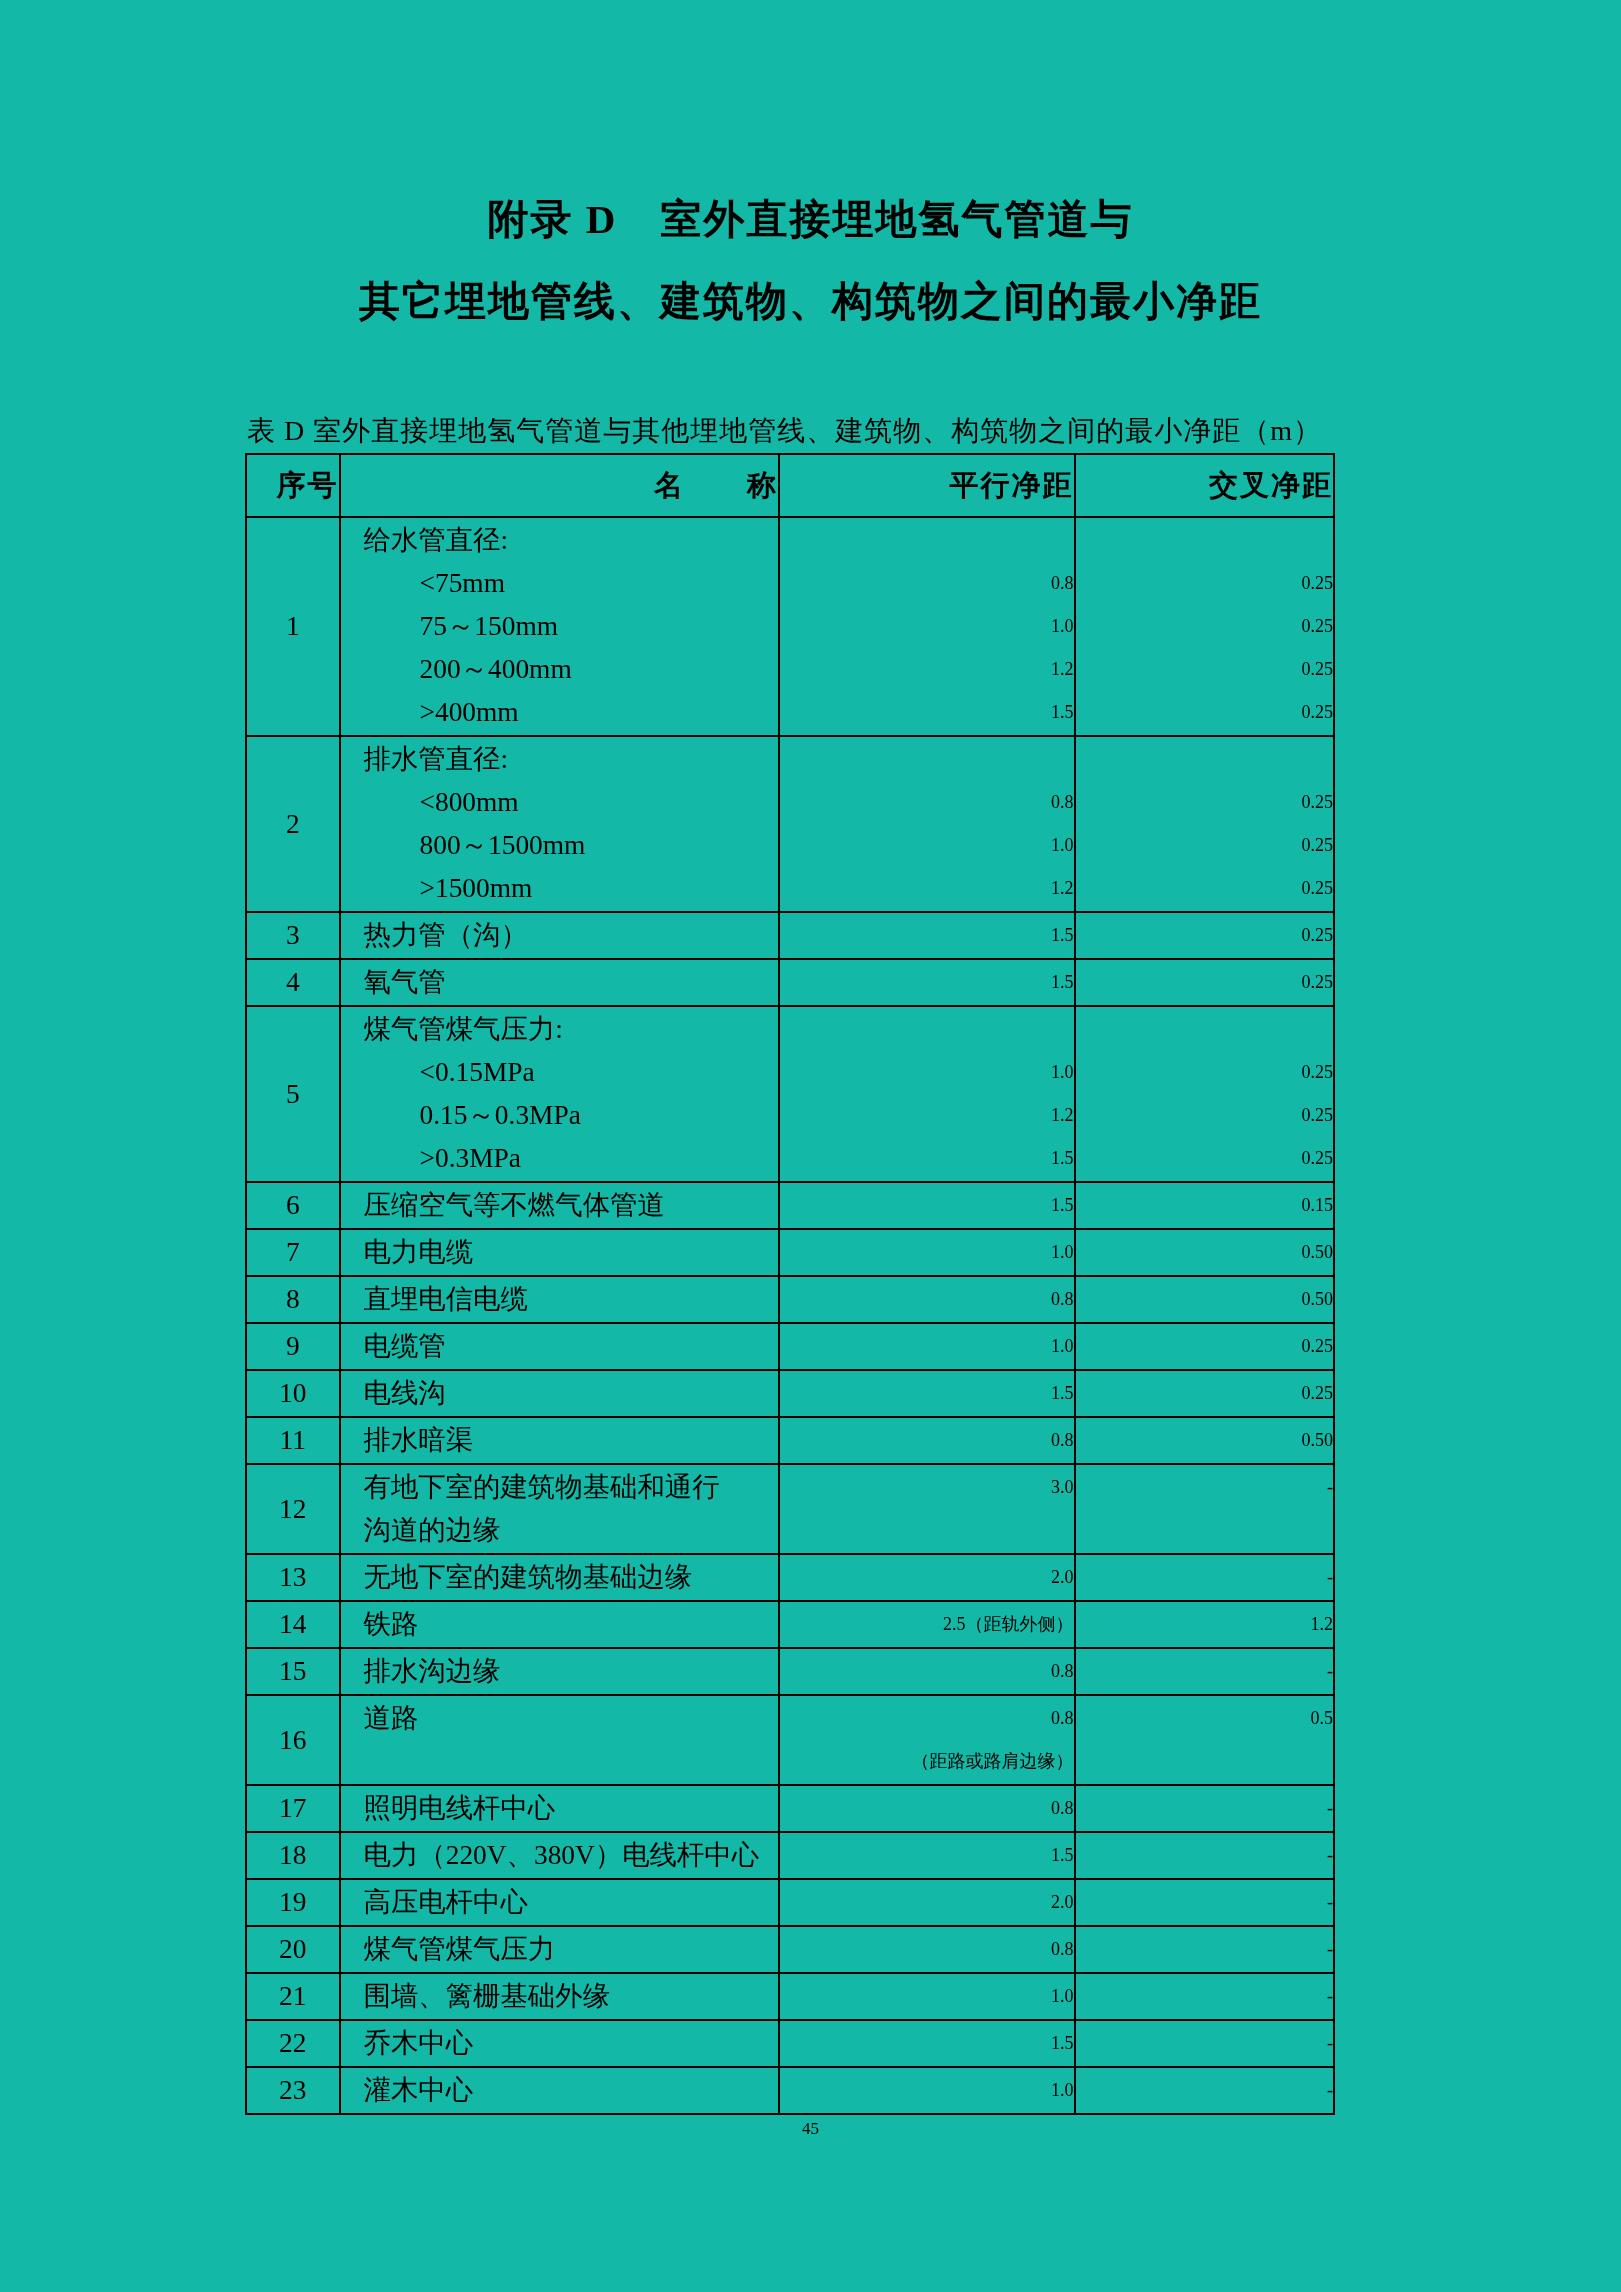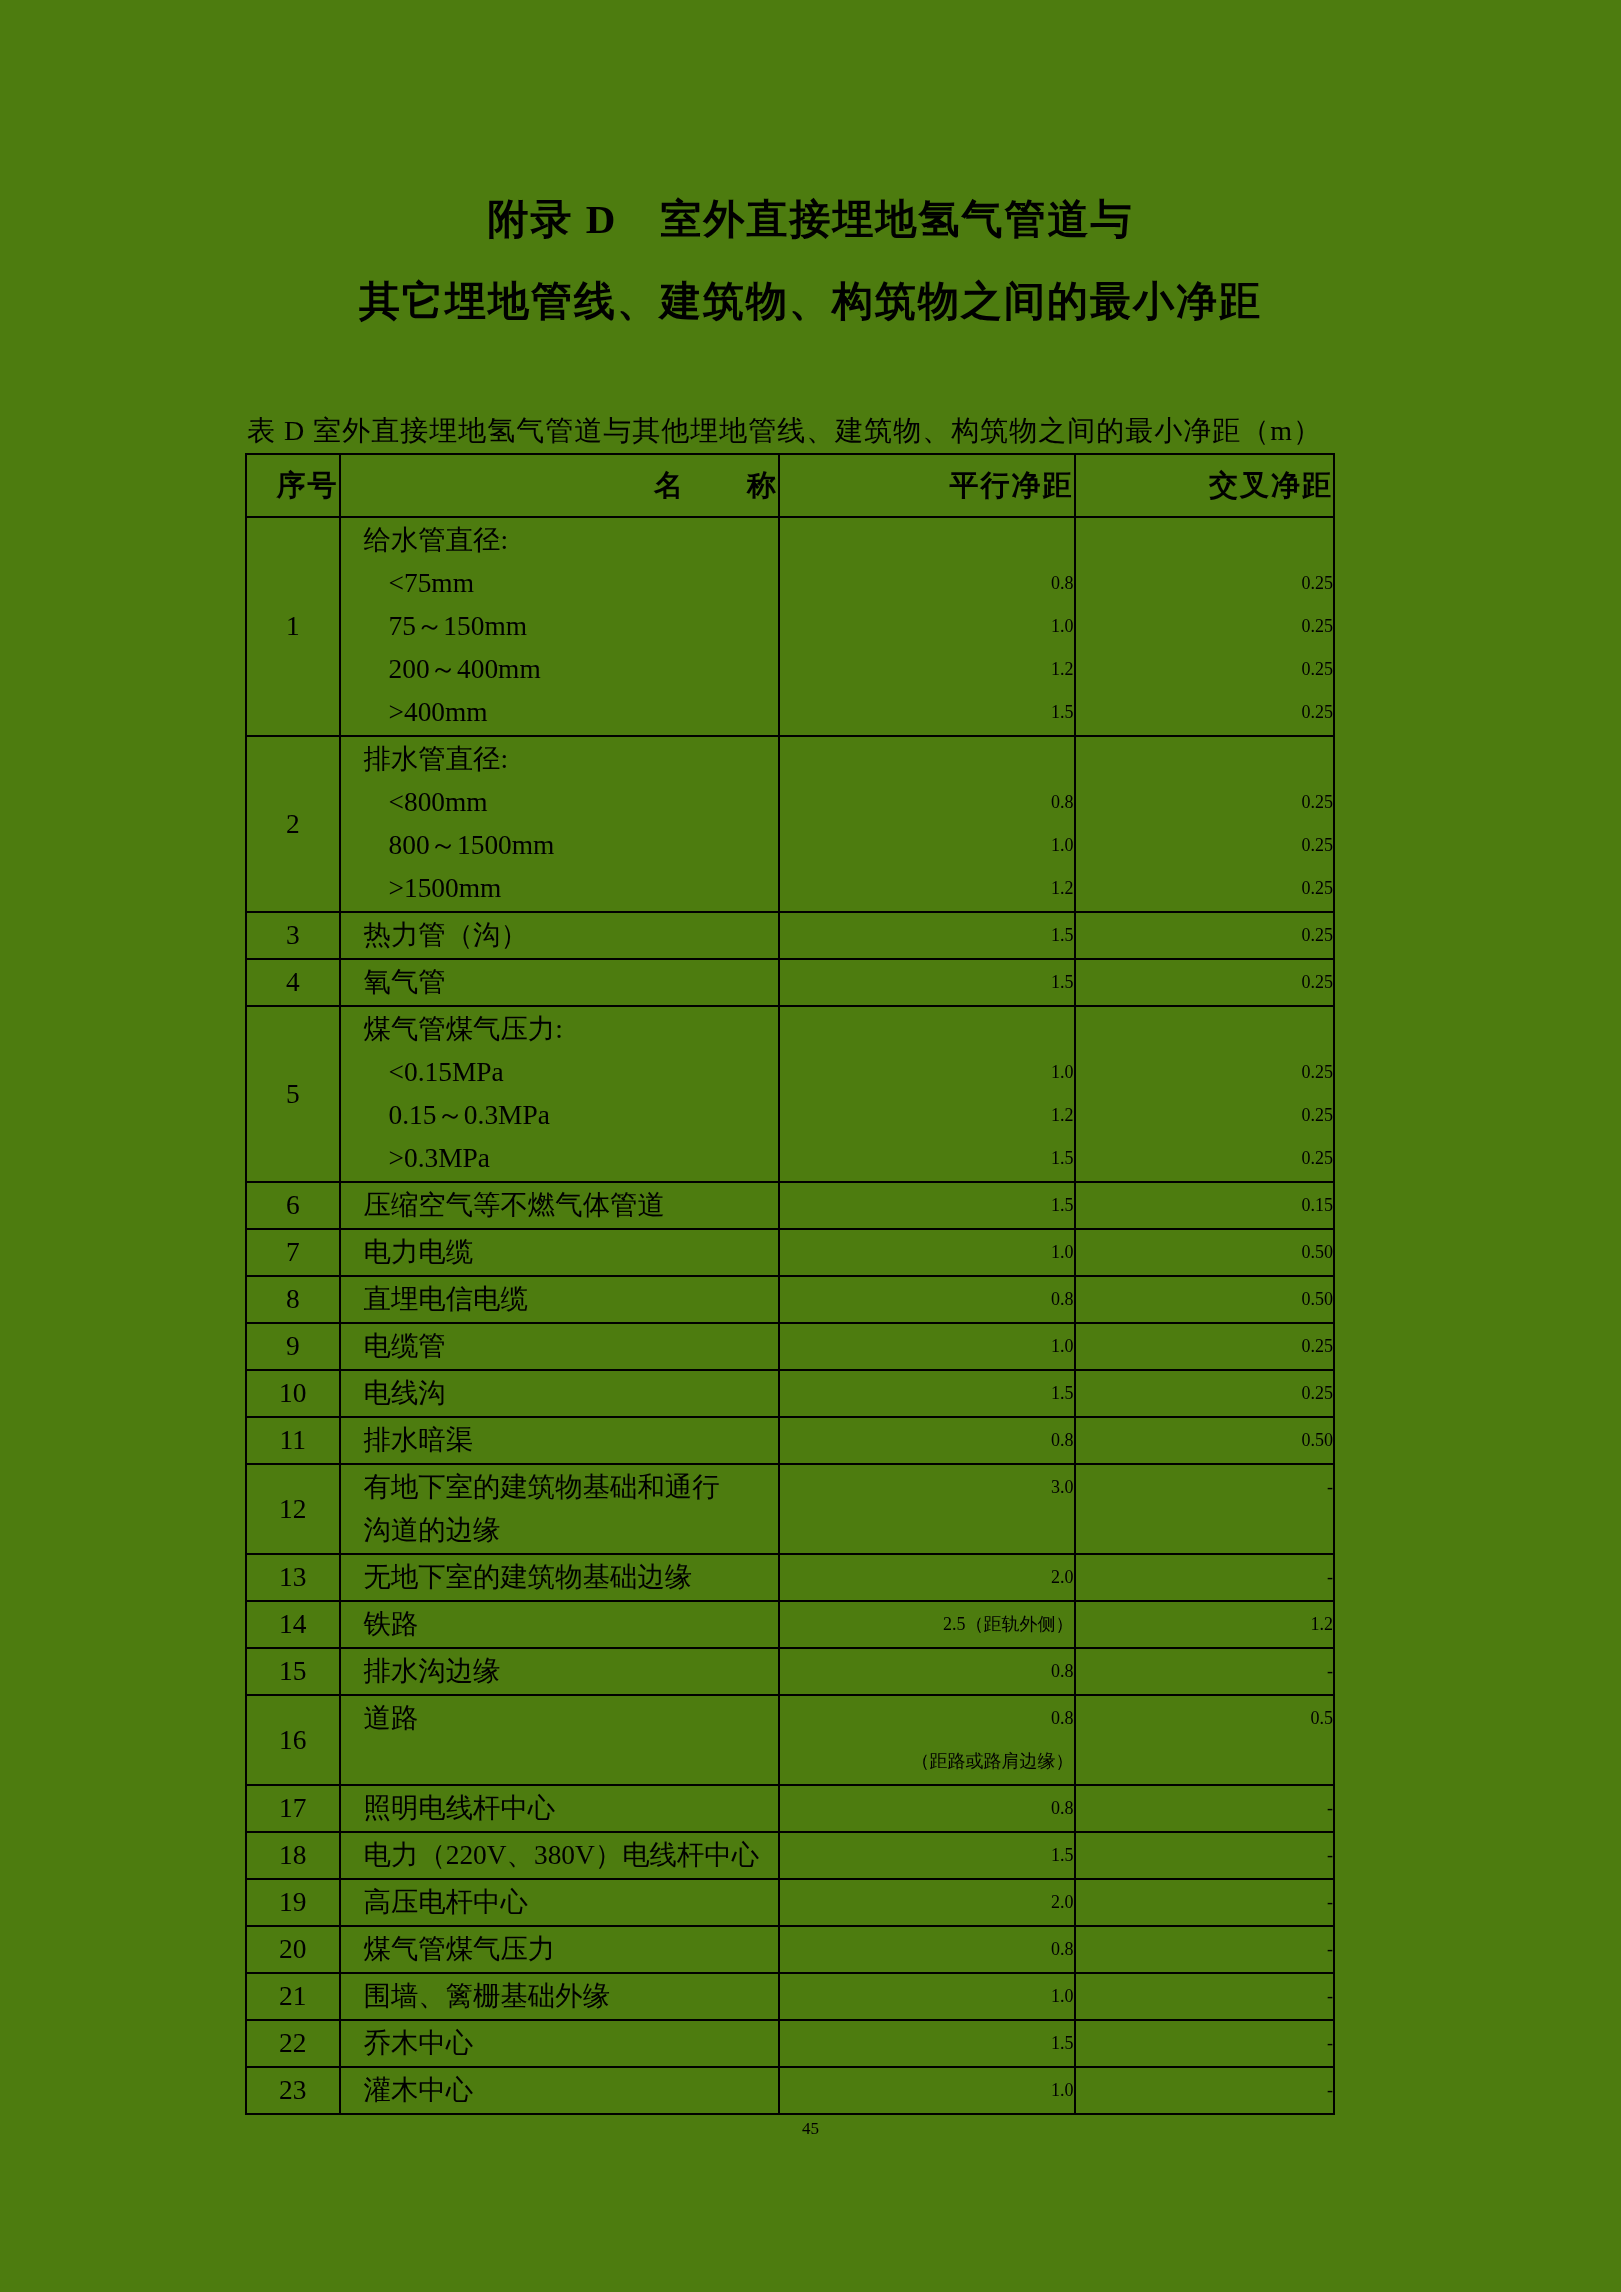--- a/index.html
+++ b/index.html
@@ -1,19 +1,19 @@
 <!DOCTYPE html>
 <html><head>
 <meta charset="utf-8">
 <style>
   html,body { margin:0; padding:0; background:#ffffff; }
   .page {
     position:relative;
     width:1621px; height:2293px;
-    background:#4d7c0f;
+    background:#14b8a6;
     color:#000;
     font-family:"Liberation Serif","DejaVu Serif",serif;
     overflow:hidden;
   }
   .title {
     position:absolute;
     top:178px; left:0; width:100%;
     text-align:center;
     font-size:41px;
     font-weight:600;
@@ -54,21 +54,21 @@
   .col-par     { width:294px; }
   .col-cross   { width:258px; }
   td.cell-no    { text-align:center; font-size:27.4px; }
   td.cell-name  { font-size:27.4px; }
   td.cell-par, td.cell-cross { text-align:right; font-size:18px; }
   .cell-line {
     height:43px; line-height:43px;
     white-space:nowrap; overflow:hidden;
   }
   td.cell-name .cell-line { padding-left:23px; }
-  td.cell-name .cell-line.indent { padding-left:48px; }
+  td.cell-name .cell-line.indent { padding-left:79px; }
   .pageno {
     position:absolute;
     top:2119px; left:0; width:100%;
     text-align:center;
     font-size:17px;
   }
 </style>
 </head>
 <body>
 

